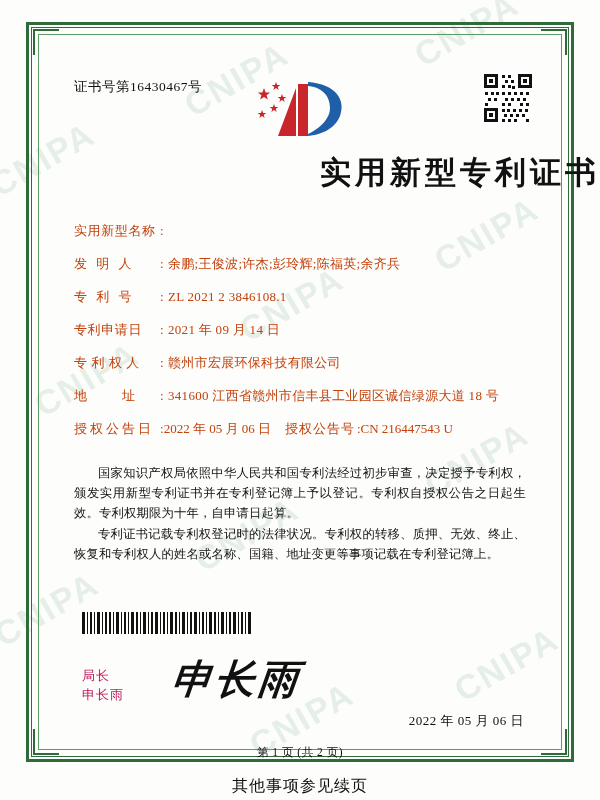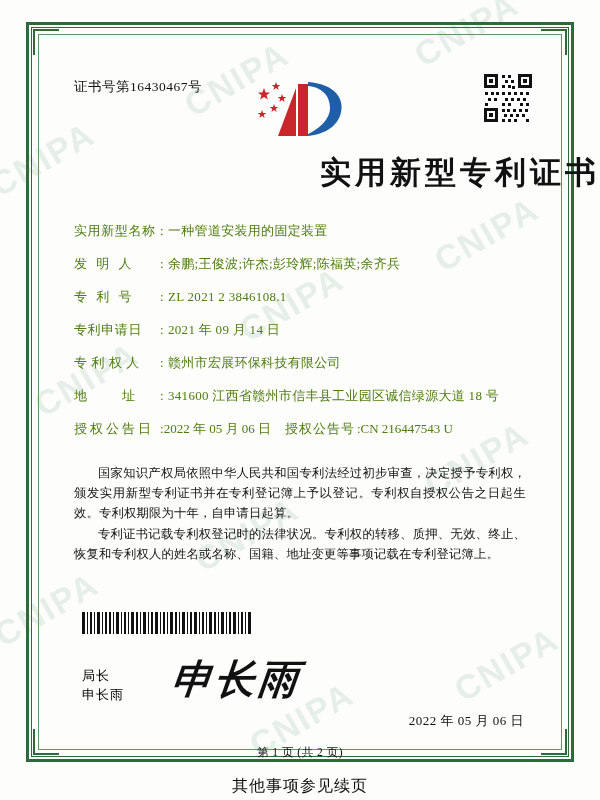--- a/index.html
+++ b/index.html
@@ -112,21 +112,21 @@
     color: #111;
     font-family: "Liberation Serif", serif;
   }
 
   
   .fields {
     position: absolute;
     left: 74px;
     top: 222px;
     width: 452px;
-    color: #4d7c0f;
+    color: #c2410c;
   }
   .row {
     display: flex;
     align-items: baseline;
     font-size: 13px;
     margin-bottom: 15px;
     letter-spacing: 0.3px;
   }
   .row .lbl {
     width: 86px;
@@ -165,21 +165,21 @@
     display: flex;
     align-items: stretch;
   }
 
   
   .sig-label {
     position: absolute;
     left: 82px; top: 666px;
     font-size: 13px;
     line-height: 19px;
-    color: #000000;
+    color: #be185d;
     letter-spacing: 1px;
   }
   .sig-script {
     position: absolute;
     left: 172px; top: 652px;
     font-size: 40px;
     font-family: "Liberation Serif", serif;
     font-style: italic;
     font-weight: bold;
     color: #111;
@@ -320,21 +320,20 @@
     </svg>
   </div>
 
   <div class="title">实用新型专利证书</div>
 
   <div class="fields">
 
     <div class="row">
       <span class="lbl wide">实用新型名称</span>
       <span class="sep">:</span>
-      <span class="val">一种管道安装用的固定装置</span>
     </div>
 
     <div class="row">
       <span class="lbl">发 明 人</span>
       <span class="sep">:</span>
       <span class="val">余鹏;王俊波;许杰;彭玲辉;陈福英;余齐兵</span>
     </div>
 
     <div class="row">
       <span class="lbl">专 利 号</span>

